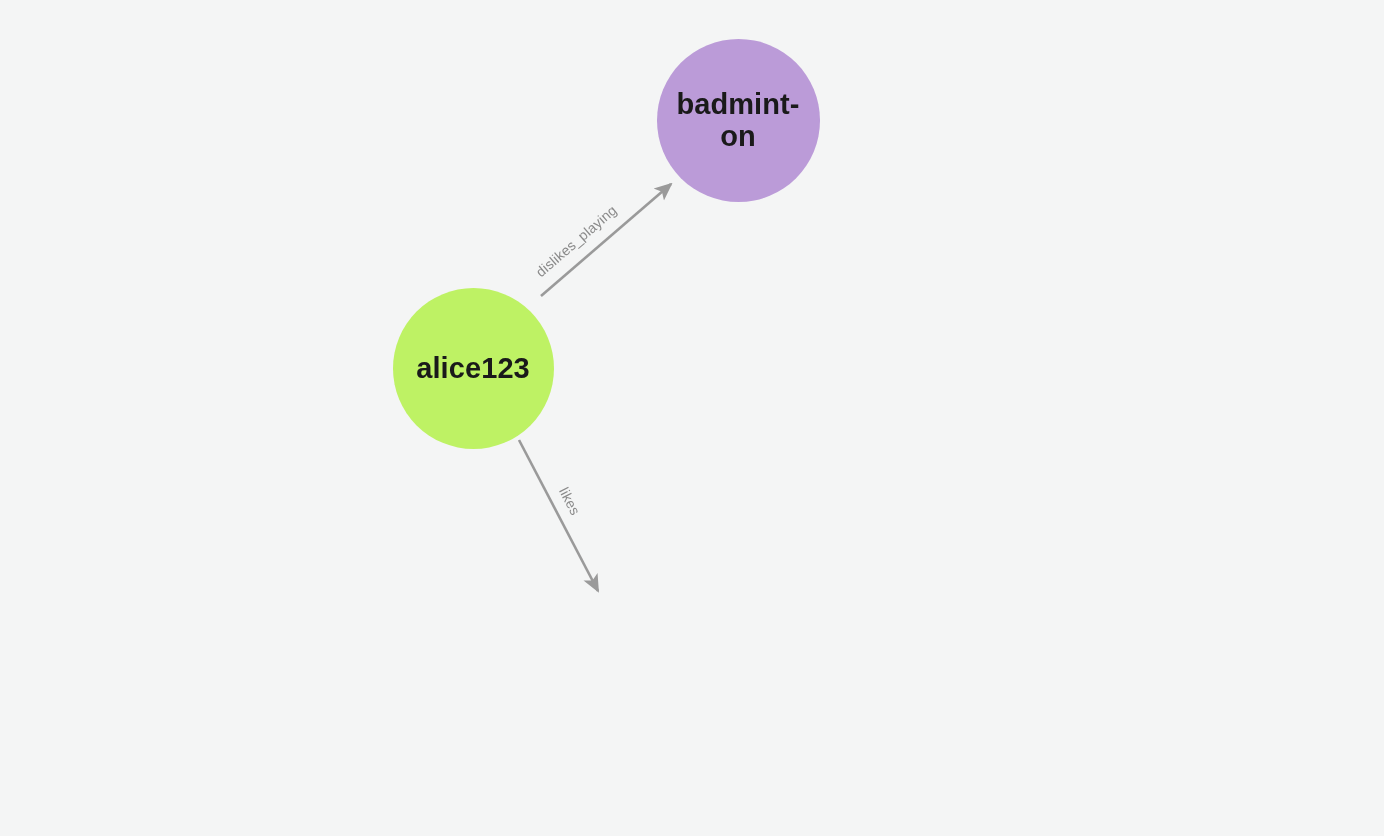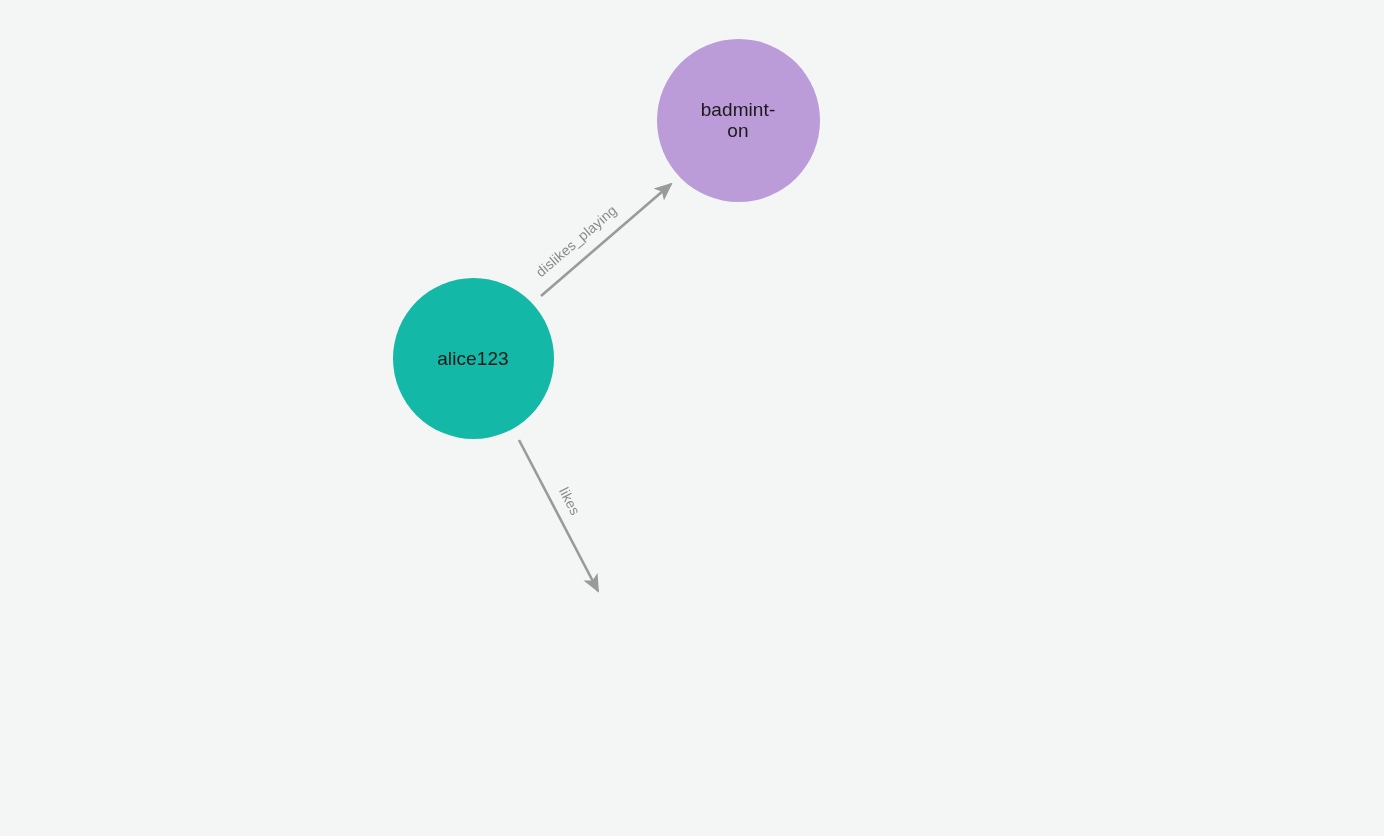--- a/index.html
+++ b/index.html
@@ -36,26 +36,27 @@
     display: flex;
     align-items: center;
     justify-content: center;
     text-align: center;
     box-sizing: border-box;
     cursor: pointer;
   }
 
   .node-label {
     color: #1a1a1a;
-    font-size: 19px;
+    font-size: 29px;
     line-height: 1.12;
     letter-spacing: 0.1px;
     white-space: pre-line;
     pointer-events: none;
     padding: 0 6px;
+    font-weight: bold;
   }
 
   .edge-label {
     position: absolute;
     color: #8a8a8a;
     font-size: 14px;
     letter-spacing: 0.2px;
     white-space: nowrap;
     transform-origin: 0 50%;
     pointer-events: none;
@@ -75,21 +76,21 @@
 
     <line x1="541" y1="296" x2="671" y2="184" stroke="#9a9a9a" stroke-width="2.6" marker-end="url(#arrowhead)"></line>
 
     <line x1="519" y1="440" x2="598" y2="591" stroke="#9a9a9a" stroke-width="2.6" marker-end="url(#arrowhead)"></line>
   </svg>
 
   <div class="edge-label" style="left:543px; top:272px; transform: rotate(-40.7deg) translateY(-50%);">dislikes_playing</div>
 
   <div class="edge-label" style="left:556px; top:484px; transform: rotate(62.4deg) translateY(-50%);">likes</div>
 
-  <div class="graph-node" style="left:392.5px; top:278px; width:161px; height:161px; background:#14b8a6;">
+  <div class="graph-node" style="left:392.5px; top:288px; width:161px; height:161px; background:#bef264;">
     <span class="node-label">alice123</span>
   </div>
 
   <div class="graph-node" style="left:656.5px; top:38.5px; width:163px; height:163px; background:#bb9bd8;">
     <span class="node-label">badmint-
 on</span>
   </div>
 
 
 </div>

